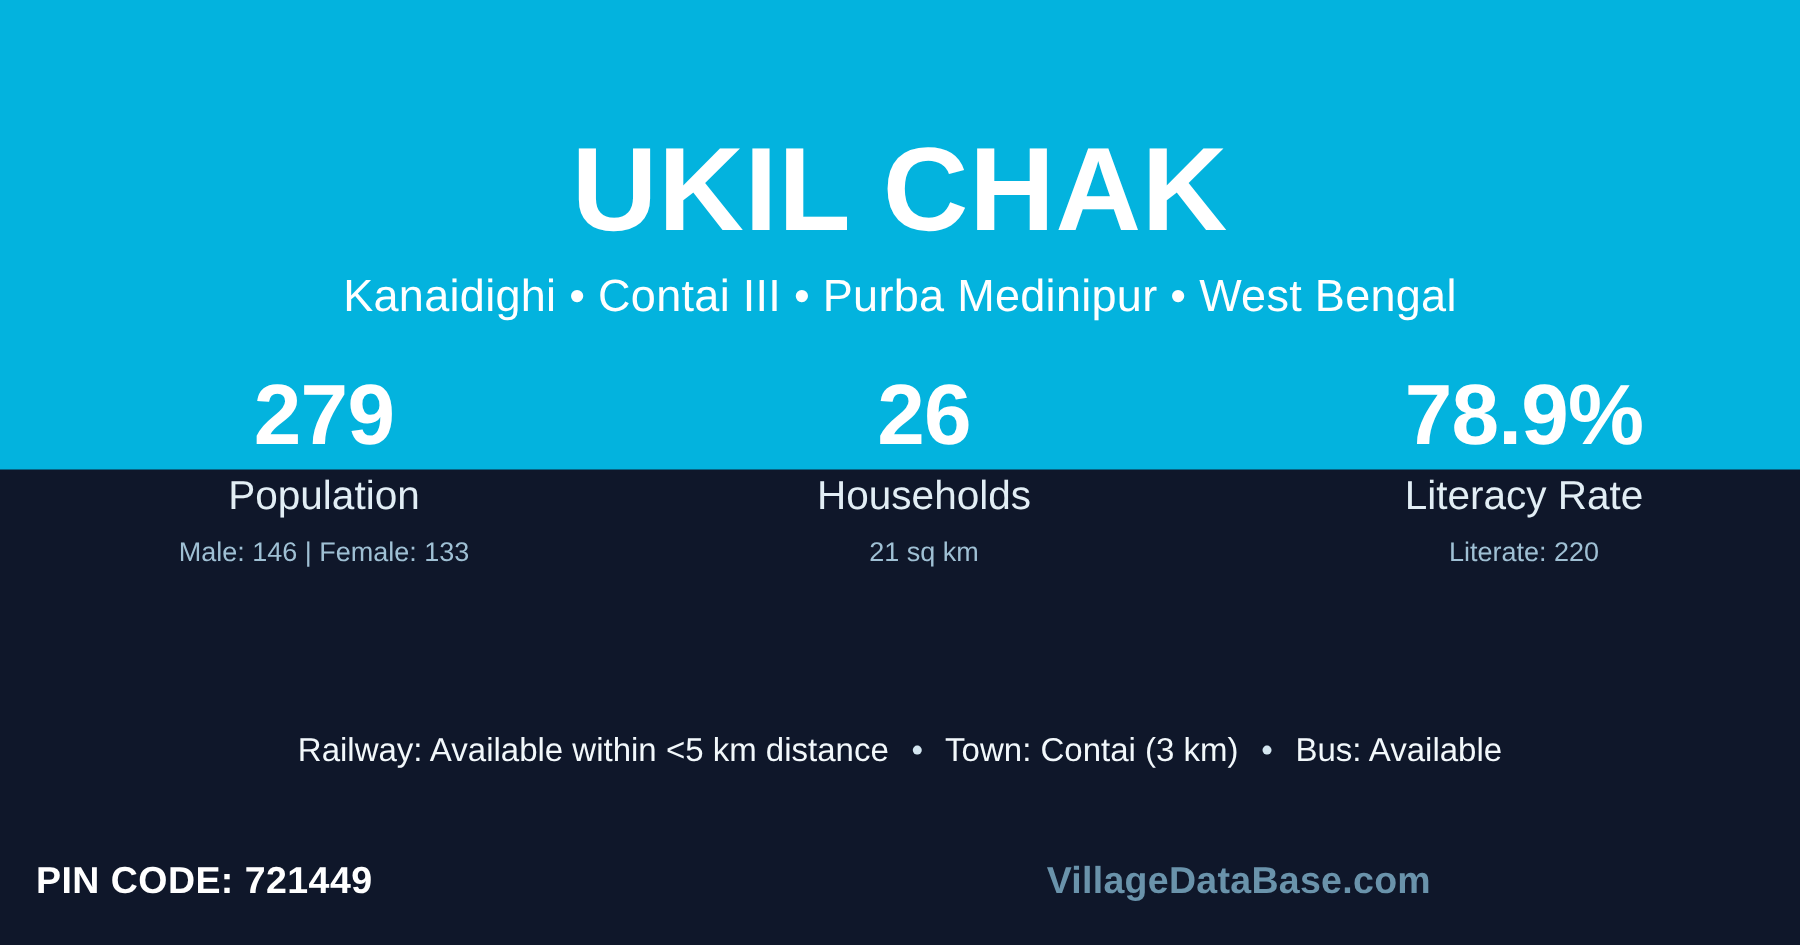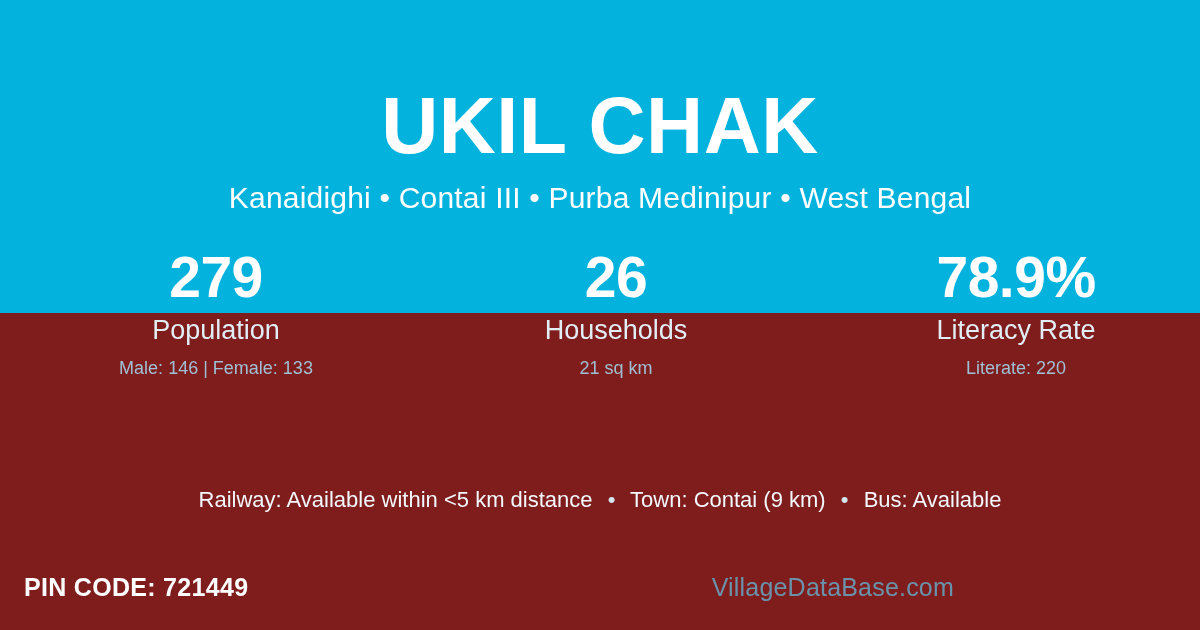--- a/index.html
+++ b/index.html
@@ -11,21 +11,21 @@
     height: 630px;
     overflow: hidden;
     font-family: "Liberation Sans", sans-serif;
     background: #05507A;
   }
 
   .card {
     position: relative;
     width: 1200px;
     height: 630px;
-    background: #7f1d1d;
+    background: #0f172a;
   }
 
   
   .band-top {
     position: absolute;
     left: 0;
     top: 0;
     width: 1200px;
     height: 313px;
     background: #03B3DE;
@@ -131,21 +131,21 @@
     font-weight: bold;
     line-height: 34px;
     color: #FFFFFF;
     letter-spacing: 0.3px;
   }
   .watermark {
     position: absolute;
     right: 22px;
     top: 0;
     font-size: 25px;
-    font-weight: normal;
+    font-weight: bold;
     line-height: 34px;
     color: #6A93AB;
     letter-spacing: 0.2px;
   }
 </style>
 </head>
 <body>
 
 <div class="card">
 
@@ -174,21 +174,21 @@
       <div class="stat-value">78.9%</div>
       <div class="stat-label">Literacy Rate</div>
       <div class="stat-sub">Literate: 220</div>
     </div>
 
   </div>
 
   <div class="transport">
     <span>Railway: Available within &lt;5 km distance</span>
     <span class="sep">•</span>
-    <span>Town: Contai (9 km)</span>
+    <span>Town: Contai (3 km)</span>
     <span class="sep">•</span>
     <span>Bus: Available</span>
   </div>
 
   <div class="footer">
     <div class="pin-code">PIN CODE: 721449</div>
     <div class="watermark">VillageDataBase.com</div>
   </div>
 
 </div>

